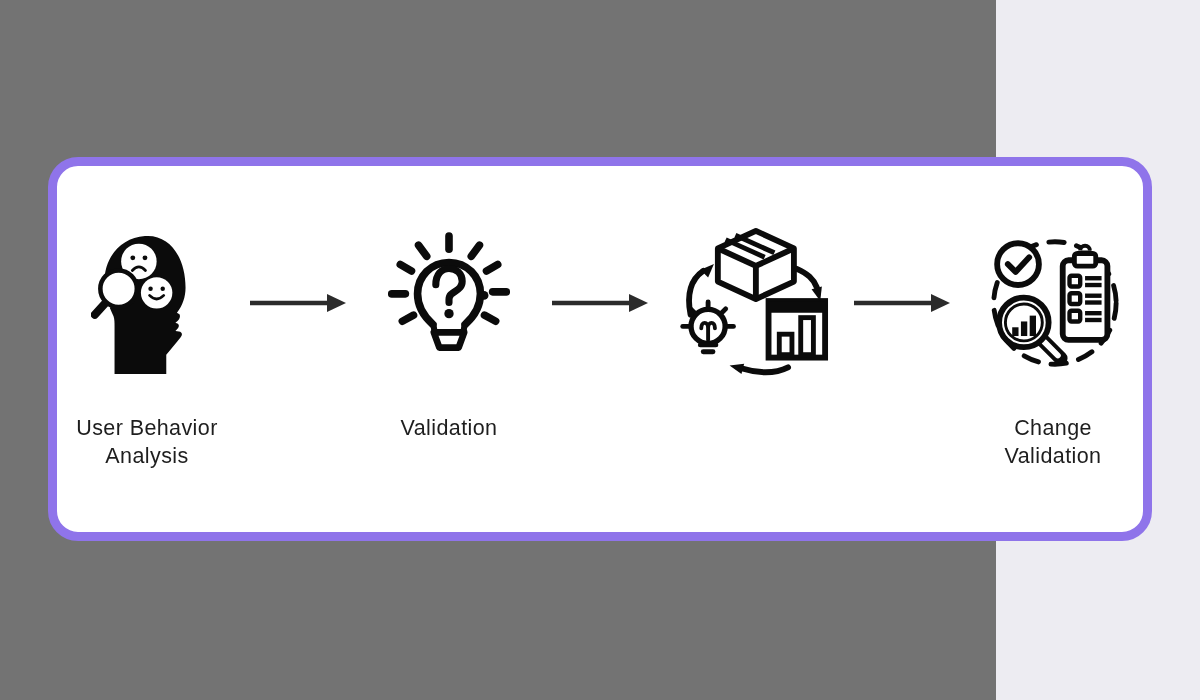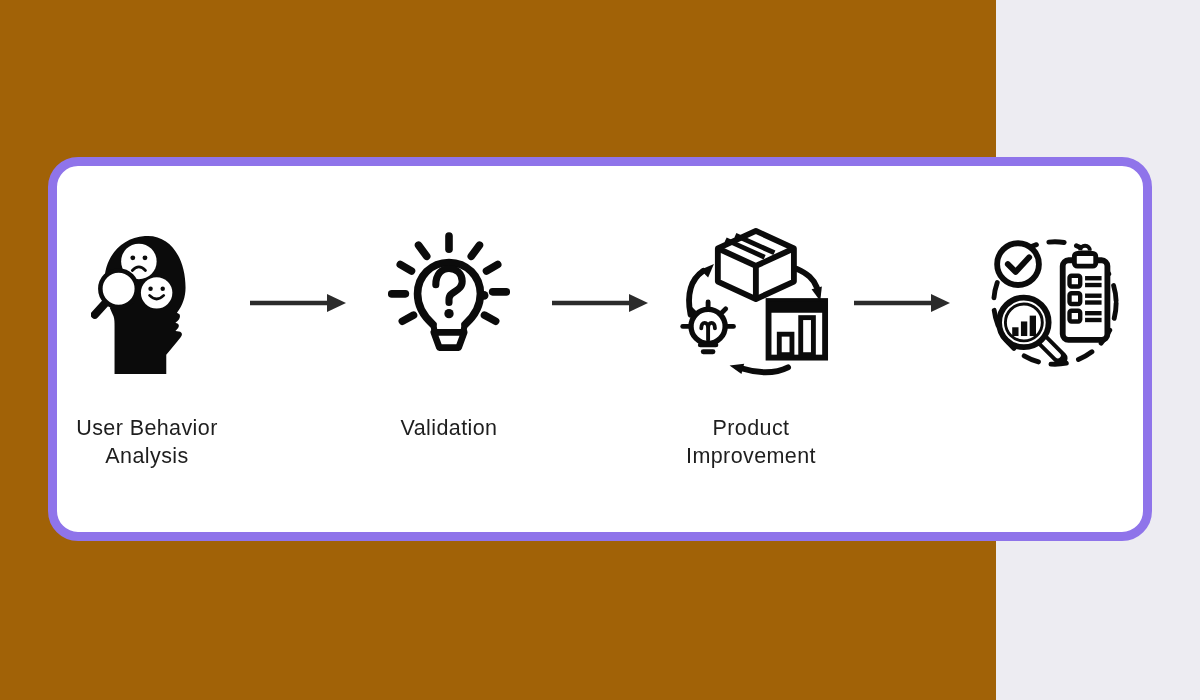--- a/index.html
+++ b/index.html
@@ -5,21 +5,21 @@
   * { margin: 0; padding: 0; box-sizing: border-box; }
   html, body {
     width: 1200px; height: 700px;
     font-family: "Liberation Sans", sans-serif;
     background: #EDECF2;
     overflow: hidden;
   }
   .canvas {
     position: relative;
     width: 996px; height: 700px;
-    background: #a16207;
+    background: #737373;
   }
   .panel {
     position: absolute;
     left: 48px; top: 157px;
     width: 1104px; height: 384px;
     background: #FFFFFF;
     border: 9px solid #8F74EA;
     border-radius: 30px;
     display: flex;
     align-items: center;
@@ -150,22 +150,20 @@
             <line x1="55" y1="104" x2="62" y2="104" stroke="#0B0B0B" stroke-width="5" stroke-linecap="round"></line>
 
             <path d="M18,92 C14,72 18,56 31,47" stroke="#0B0B0B" stroke-width="6" fill="none" stroke-linecap="round"></path>
             <polygon points="42,40 36,53.8 28.2,46" fill="#0B0B0B"></polygon>
             <path d="M127,45 C138,50 144,55 147.5,64" stroke="#0B0B0B" stroke-width="6" fill="none" stroke-linecap="round"></path>
             <polygon points="151,78 152.7,63 142.1,65.8" fill="#0B0B0B"></polygon>
             <path d="M118,146 C104,153 86,152 72,147.5" stroke="#0B0B0B" stroke-width="6" fill="none" stroke-linecap="round"></path>
             <polygon points="58,144 70.2,152.8 73,142.2" fill="#0B0B0B"></polygon>
           </svg>
         </div>
-        <div class="label">Product
-Improvement</div>
       </div>
 
       <div class="arrow">
         <svg width="98" height="24" viewBox="0 0 98 24">
           <line x1="1" y1="12" x2="80" y2="12" stroke="#2B2B2B" stroke-width="4.5"></line>
           <polygon points="78,3 97,12 78,21" fill="#2B2B2B"></polygon>
         </svg>
       </div>
 
       <div class="step">
@@ -191,17 +189,19 @@
 
             <line x1="59" y1="108" x2="78" y2="127" stroke="#0B0B0B" stroke-width="14" stroke-linecap="round"></line>
             <line x1="61" y1="110" x2="75" y2="124" stroke="#FFFFFF" stroke-width="6" stroke-linecap="round"></line>
             <circle cx="40" cy="90" r="25.5" stroke="#0B0B0B" stroke-width="6" fill="#FFFFFF"></circle>
             <circle cx="40" cy="90" r="19" stroke="#0B0B0B" stroke-width="3" fill="none"></circle>
             <rect x="28" y="95" width="6.5" height="9" fill="#0B0B0B"></rect>
             <rect x="37" y="89" width="6.5" height="15" fill="#0B0B0B"></rect>
             <rect x="46" y="83" width="6.5" height="21" fill="#0B0B0B"></rect>
           </svg>
         </div>
+        <div class="label">Change
+Validation</div>
       </div>
 
     </div>
   </div>
 </div>
 
 </body></html>

